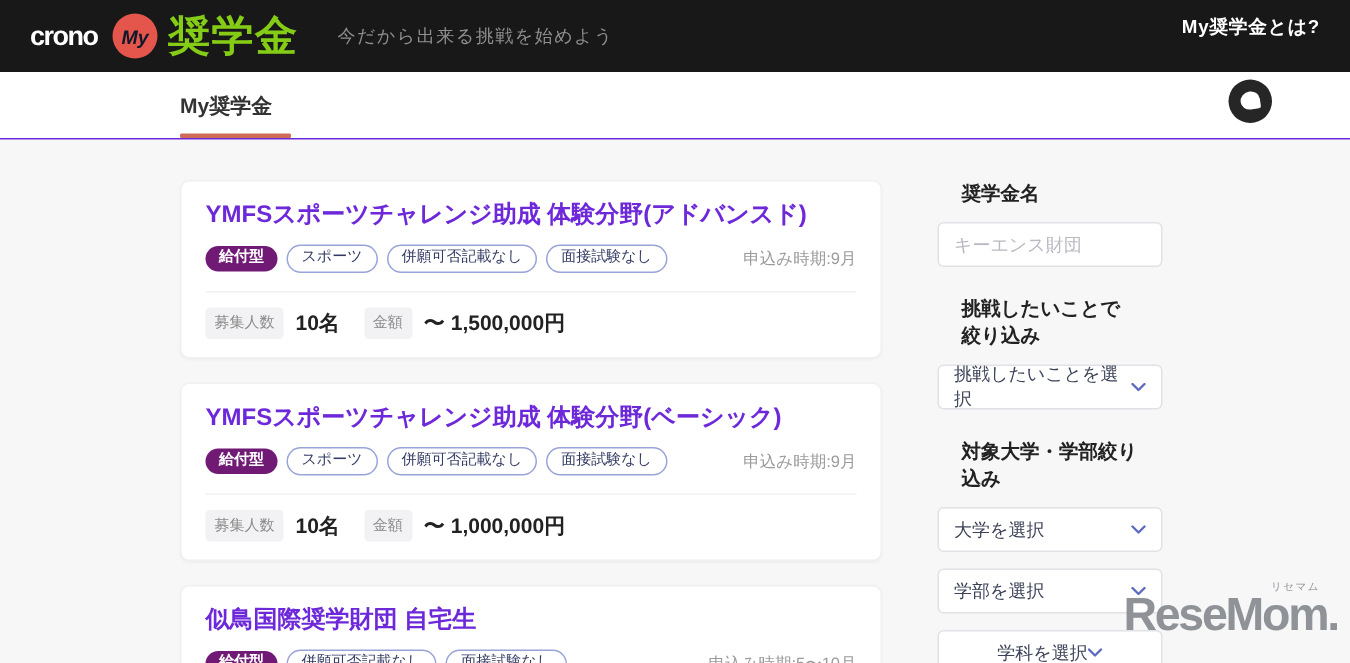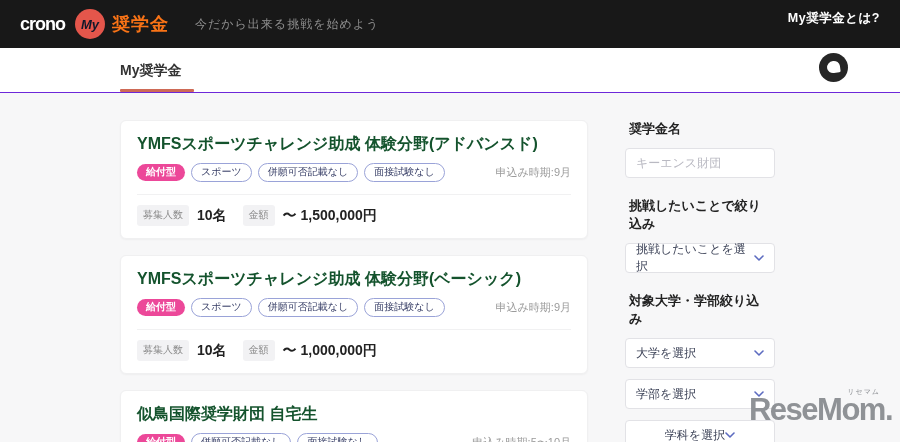--- a/index.html
+++ b/index.html
@@ -8,21 +8,21 @@
     background:#f7f7f8; position:relative; }
 
   
   .app-header { height:48px; background:#181818; display:flex; align-items:center;
     padding:0 20px; }
   .logo { display:flex; align-items:center; cursor:pointer; }
   .brand { color:#fff; font-size:18px; font-weight:800; letter-spacing:-1px; line-height:1; }
   .my-badge { width:30px; height:30px; border-radius:50%; background:#e4564b; color:#0f172a;
     font-size:13px; font-weight:700; font-style:italic; display:flex; align-items:center;
     justify-content:center; margin:0 7px 0 10px; }
-  .logo-suffix { color:#f97316; font-size:18px; font-weight:700; letter-spacing:1px; }
+  .logo-suffix { color:#84cc16; font-size:28px; font-weight:700; letter-spacing:1px; }
   .tagline { color:#8f8f8f; font-size:12px; margin-left:26px; letter-spacing:1px; }
   .header-nav { margin-left:auto; display:flex; align-items:center; gap:26px;flex-direction:column; }
   .header-link { color:#fff; font-size:12.5px; font-weight:700; text-decoration:none;
     cursor:pointer; letter-spacing:.5px; }
   .header-icon { width:29px; height:29px; border-radius:50%; background:#262626;
     display:flex; align-items:center; justify-content:center; cursor:pointer; }
   .header-icon .blob { width:13px; height:12px; background:#fff;
     border-radius:55% 50% 12% 50%; transform:rotate(-8deg); }
 
   
@@ -35,35 +35,35 @@
 
   
   .main { display:flex; padding:27px 0 0 120px; }
   .cards-col { width:468px; }
   .sidebar { width:150px; margin-left:37px; padding-top:0; }
 
   
   .card { background:#fff; border-radius:6px; border:1px solid #f0f0f1;
     box-shadow:0 1px 2px rgba(0,0,0,.04); padding:13px 16px 12px; margin-bottom:16px;
     cursor:pointer; }
-  .card-title { font-size:16px; font-weight:700; color:#14532d; line-height:1.25; }
+  .card-title { font-size:16px; font-weight:700; color:#6d28d9; line-height:1.25; }
   .tag-row { display:flex; align-items:center; margin-top:9px; }
   .pill { font-size:10px; line-height:1; padding:3px 9px 4px; border-radius:999px;
     margin-right:6px; white-space:nowrap; }
-  .pill.filled { background:#ec4899; color:#fff; font-weight:700; }
+  .pill.filled { background:#701a75; color:#fff; font-weight:700; }
   .pill.outline { border:1px solid #9aa3d8; color:#333a63; background:#fff; }
   .deadline { margin-left:auto; color:#9b9b9b; font-size:11px; white-space:nowrap; }
   .card-divider { border-top:1px solid #f1f1f2; margin-top:12px; }
   .stats-row { display:flex; align-items:center; margin-top:10px; }
   .stat-label { background:#f2f2f4; color:#8a8a8a; font-size:10px; padding:3px 6px 4px;
     border-radius:3px; margin-right:8px; }
   .stat-value { font-size:14px; font-weight:700; color:#222; margin-right:16px; }
 
   
-  .filter-label { font-size:13px; font-weight:700; color:#222; margin:0 4px 10px; }
+  .filter-label { font-size:13px; font-weight:700; color:#222; margin:0 16px 10px; }
   .filter-group { margin-bottom:19px; }
   .text-input { width:100%; height:30px; border:1px solid #e2e2e6; border-radius:4px;
     padding:0 10px; font-size:12px; color:#333; background:#fff; outline:none;
     font-family:"Liberation Sans","DejaVu Sans",sans-serif; }
   .text-input::placeholder { color:#b9b9c2; }
   .select { height:30px; border:1px solid #e2e2e6; border-radius:4px; background:#fff;
     display:flex; align-items:center; justify-content:space-between; padding:0 10px;
     font-size:12px; color:#3c4257; cursor:pointer; margin-bottom:11px; }
   .select:last-child { margin-bottom:0;justify-content:center; }
   .chevron { width:10px; height:6px; flex:none; }

